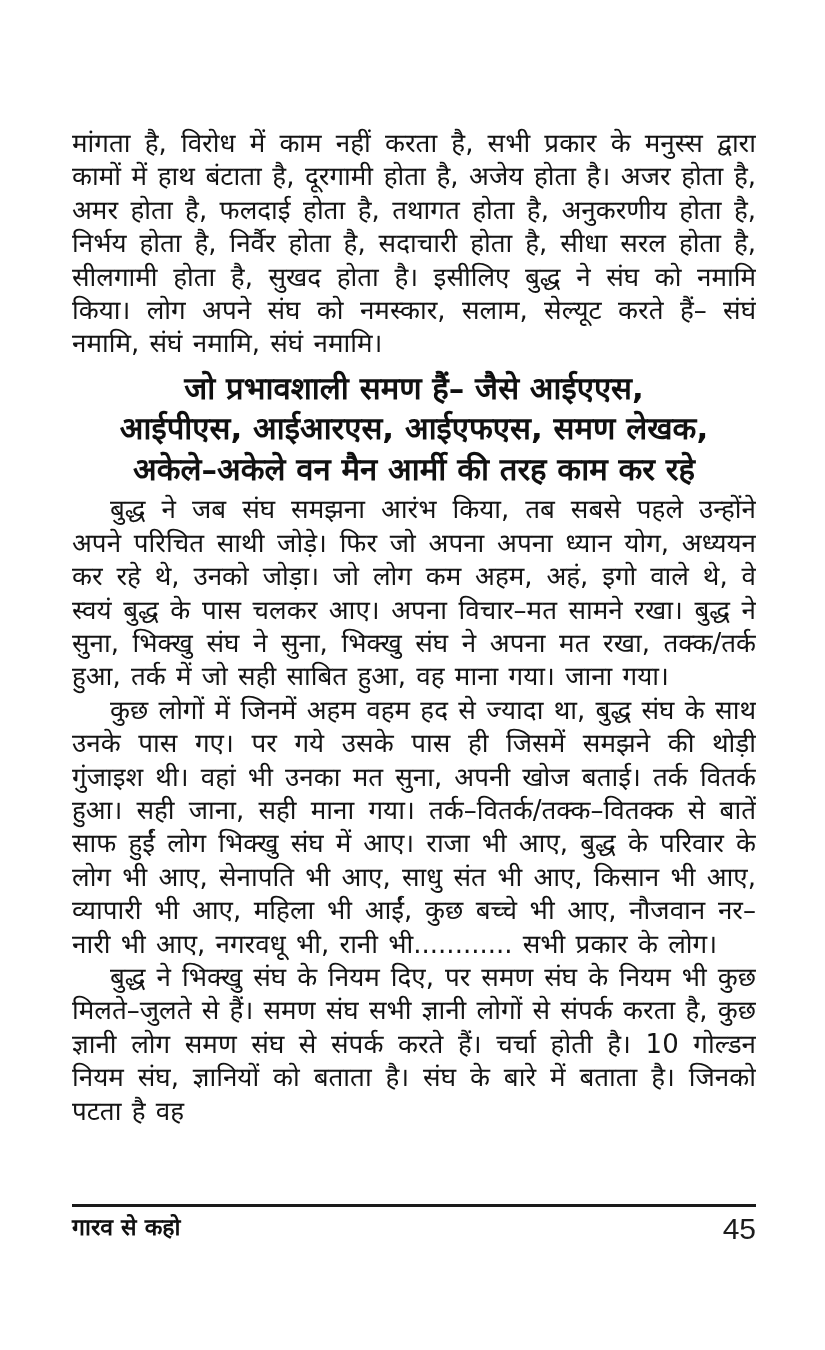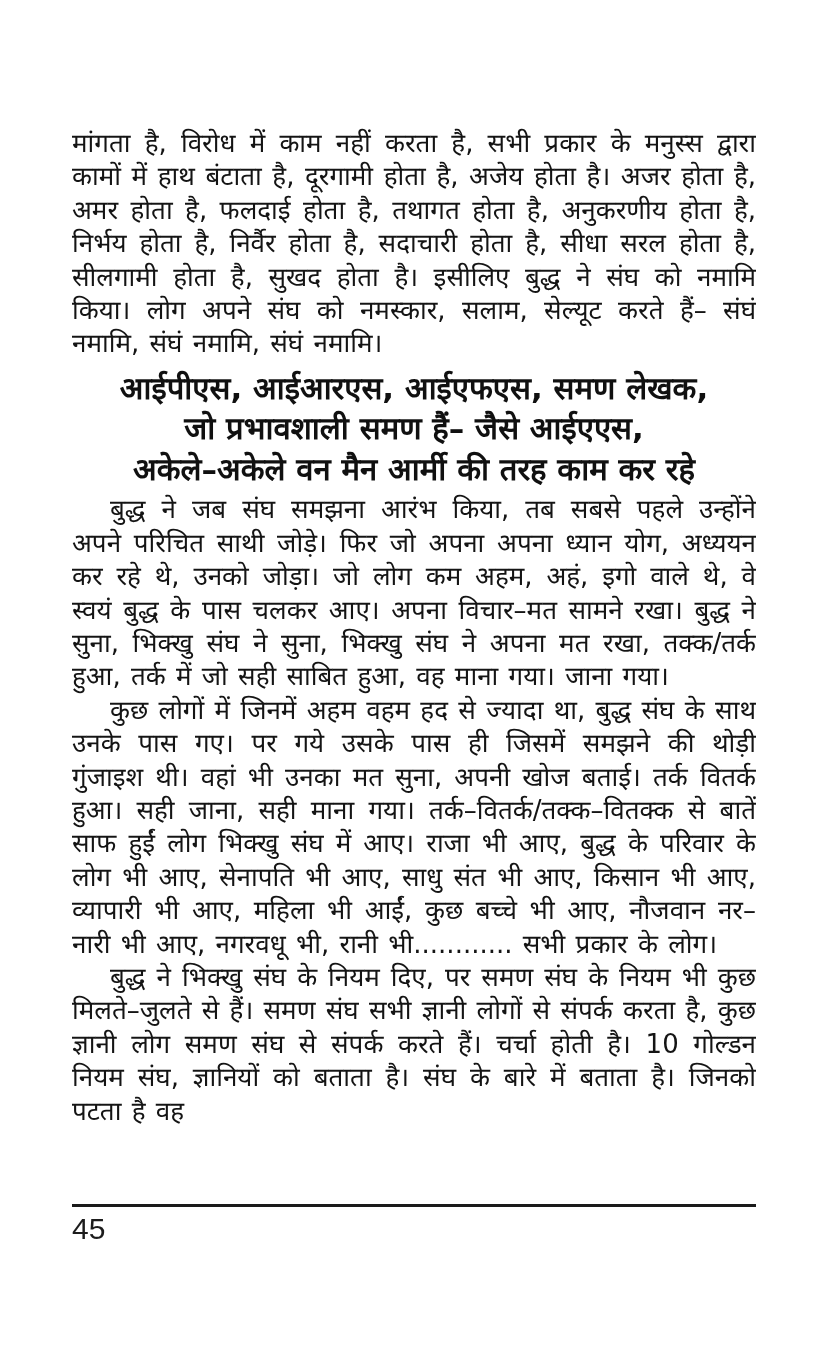--- a/index.html
+++ b/index.html
@@ -86,32 +86,33 @@
 </head>
 <body>
 
 <div class="page">
 
   <div class="text-block">
 
     <p class="para">मांगता है, विरोध में काम नहीं करता है, सभी प्रकार के मनुस्स द्वारा कामों में हाथ बंटाता है, दूरगामी होता है, अजेय होता है। अजर होता है, अमर होता है, फलदाई होता है, तथागत होता है, अनुकरणीय होता है, निर्भय होता है, निर्वैर होता है, सदाचारी होता है, सीधा सरल होता है, सीलगामी होता है, सुखद होता है। इसीलिए बुद्ध ने संघ को नमामि किया। लोग अपने संघ को नमस्कार, सलाम, सेल्यूट करते हैं– संघं नमामि, संघं नमामि, संघं नमामि।</p>
 
     <div class="heading">
+      <div class="hline">जो प्रभावशाली समण हैं– जैसे आईएएस,</div>
       <div class="hline">आईपीएस, आईआरएस, आईएफएस, समण लेखक,</div>
-      <div class="hline">जो प्रभावशाली समण हैं– जैसे आईएएस,</div>
       <div class="hline">अकेले–अकेले वन मैन आर्मी की तरह काम कर रहे</div>
     </div>
 
     <p class="para indent">बुद्ध ने जब संघ समझना आरंभ किया, तब सबसे पहले उन्होंने अपने परिचित साथी जोड़े। फिर जो अपना अपना ध्यान योग, अध्ययन कर रहे थे, उनको जोड़ा। जो लोग कम अहम, अहं, इगो वाले थे, वे स्वयं बुद्ध के पास चलकर आए। अपना विचार–मत सामने रखा। बुद्ध ने सुना, भिक्खु संघ ने सुना, भिक्खु संघ ने अपना मत रखा, तक्क/तर्क हुआ, तर्क में जो सही साबित हुआ, वह माना गया। जाना गया।</p>
 
     <p class="para indent">कुछ लोगों में जिनमें अहम वहम हद से ज्यादा था, बुद्ध संघ के साथ उनके पास गए। पर गये उसके पास ही जिसमें समझने की थोड़ी गुंजाइश थी। वहां भी उनका मत सुना, अपनी खोज बताई। तर्क वितर्क हुआ। सही जाना, सही माना गया। तर्क–वितर्क/तक्क–वितक्क से बातें साफ हुईं लोग भिक्खु संघ में आए। राजा भी आए, बुद्ध के परिवार के लोग भी आए, सेनापति भी आए, साधु संत भी आए, किसान भी आए, व्यापारी भी आए, महिला भी आईं, कुछ बच्चे भी आए, नौजवान नर–नारी भी आए, नगरवधू भी, रानी भी............ सभी प्रकार के लोग।</p>
 
     <p class="para indent">बुद्ध ने भिक्खु संघ के नियम दिए, पर समण संघ के नियम भी कुछ मिलते–जुलते से हैं। समण संघ सभी ज्ञानी लोगों से संपर्क करता है, कुछ ज्ञानी लोग समण संघ से संपर्क करते हैं। चर्चा होती है। 10 गोल्डन नियम संघ, ज्ञानियों को बताता है। संघ के बारे में बताता है। जिनको पटता है वह</p>
 
   </div>
 
   <div class="footer-rule"></div>
 
   <div class="footer">
+    <div class="f-left">गारव से कहो</div>
     <div class="f-center">45</div>
   </div>
 
 </div>
 
 </body></html>

